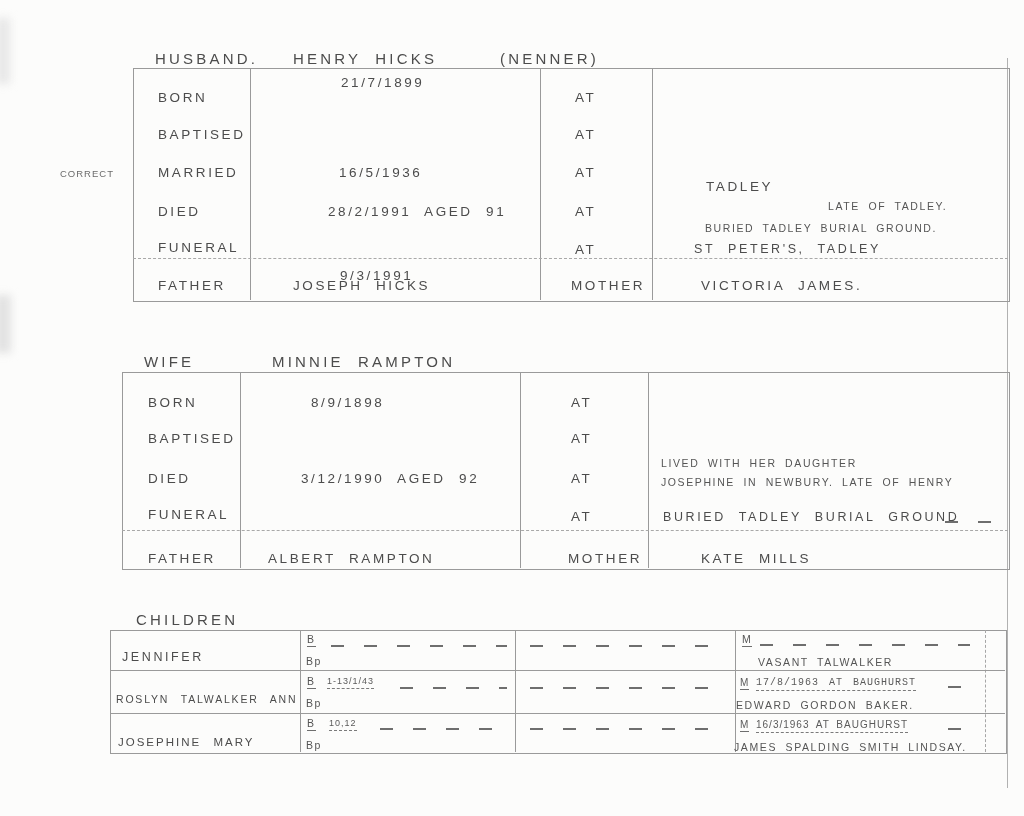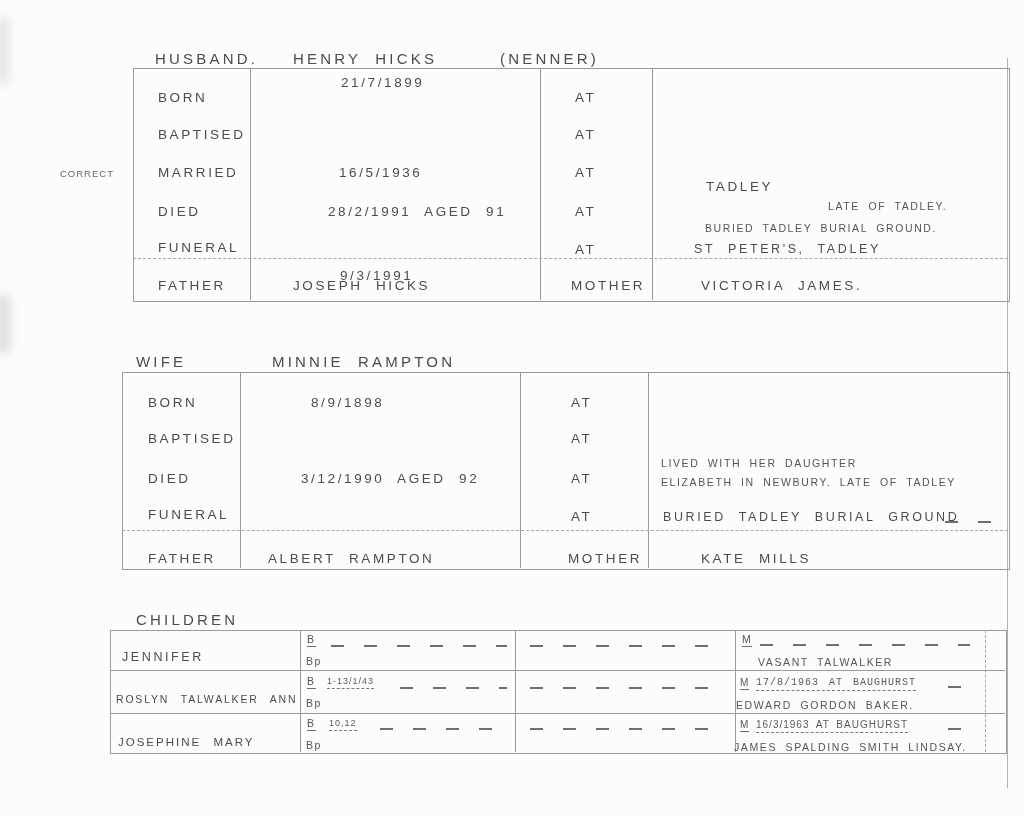--- a/index.html
+++ b/index.html
@@ -70,41 +70,41 @@
   <div class="hw" style="left:158px;top:241px;">FUNERAL</div>
   <div class="hw" style="left:340px;top:241px;margin-top:28px;">9/3/1991</div>
   <div class="hw" style="left:575px;top:243px;">AT</div>
   <div class="hw" style="left:694px;top:243px;font-size:12.5px;">ST PETER'S, TADLEY</div>
 
   <div class="hw" style="left:158px;top:279px;">FATHER</div>
   <div class="hw" style="left:293px;top:279px;">JOSEPH HICKS</div>
   <div class="hw" style="left:571px;top:279px;">MOTHER</div>
   <div class="hw" style="left:701px;top:279px;">VICTORIA JAMES.</div>
 
-  <div class="hw title" style="left:136px;top:354px;">WIFE</div>
+  <div class="hw title" style="left:144px;top:354px;">WIFE</div>
   <div class="hw title" style="left:272px;top:354px;">MINNIE RAMPTON</div>
 
   <div class="frame" style="left:122px;top:372px;width:886px;height:196px;"></div>
   <div class="vline" style="left:240px;top:372px;height:196px;"></div>
   <div class="vline" style="left:520px;top:372px;height:196px;"></div>
   <div class="vline" style="left:648px;top:372px;height:196px;"></div>
   <div class="hline-dash" style="left:122px;top:530px;width:886px;"></div>
 
   <div class="hw" style="left:148px;top:396px;">BORN</div>
   <div class="hw" style="left:311px;top:396px;">8/9/1898</div>
   <div class="hw" style="left:571px;top:396px;">AT</div>
 
   <div class="hw" style="left:148px;top:432px;">BAPTISED</div>
   <div class="hw" style="left:571px;top:432px;">AT</div>
 
   <div class="hw" style="left:148px;top:472px;">DIED</div>
   <div class="hw" style="left:301px;top:472px;">3/12/1990  AGED 92</div>
   <div class="hw" style="left:571px;top:472px;">AT</div>
   <div class="hw-sm" style="left:661px;top:458px;">LIVED WITH HER DAUGHTER</div>
-  <div class="hw-sm" style="left:661px;top:477px;">ELIZABETH IN NEWBURY.  LATE OF TADLEY</div>
+  <div class="hw-sm" style="left:661px;top:477px;">JOSEPHINE IN NEWBURY.  LATE OF HENRY</div>
 
   <div class="hw" style="left:148px;top:508px;">FUNERAL</div>
   <div class="hw" style="left:571px;top:510px;">AT</div>
   <div class="hw" style="left:663px;top:511px;font-size:12.5px;">BURIED TADLEY BURIAL GROUND</div>
   <div class="dashes" style="left:945px;top:521px;width:55px;"></div>
 
   <div class="hw" style="left:148px;top:552px;">FATHER</div>
   <div class="hw" style="left:268px;top:552px;">ALBERT RAMPTON</div>
   <div class="hw" style="left:568px;top:552px;">MOTHER</div>
   <div class="hw" style="left:701px;top:552px;">KATE MILLS</div>

